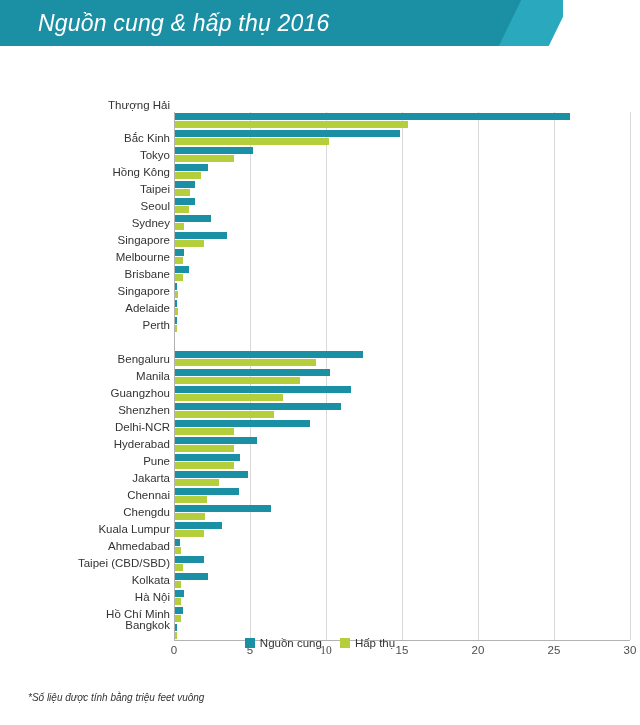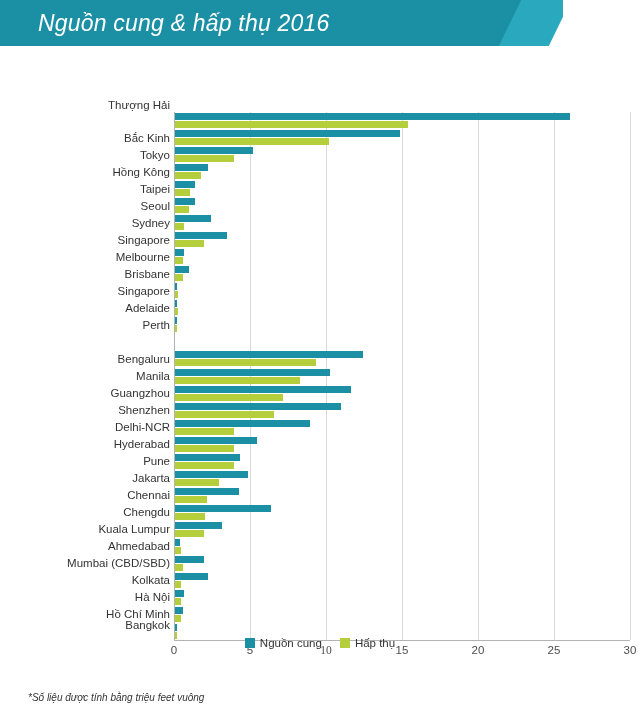--- a/index.html
+++ b/index.html
@@ -260,21 +260,21 @@
     <div class="cat-label" style="top: 340.032px;">Guangzhou</div>
     <div class="cat-label" style="top: 357.065px; margin-left: 23px;">Shenzhen</div>
     <div class="cat-label" style="top: 374.097px;">Delhi-NCR</div>
     <div class="cat-label" style="top: 391.129px; text-align: center;">Hyderabad</div>
     <div class="cat-label" style="top: 408.161px;">Pune</div>
     <div class="cat-label" style="top: 425.194px; margin-left: 7px;">Jakarta</div>
     <div class="cat-label" style="top: 442.226px;">Chennai</div>
     <div class="cat-label" style="top: 459.258px; text-align: right;">Chengdu</div>
     <div class="cat-label" style="top: 476.29px;">Kuala Lumpur</div>
     <div class="cat-label" style="top: 493.323px;">Ahmedabad</div>
-    <div class="cat-label" style="top: 510.355px;">Mumbai (CBD/SBD)</div>
+    <div class="cat-label" style="top: 510.355px;">Taipei (CBD/SBD)</div>
     <div class="cat-label" style="top: 527.387px;">Kolkata</div>
     <div class="cat-label" style="top: 544.419px;">Hà Nội</div>
     <div class="cat-label" style="top: 561.452px;">Hồ Chí Minh</div>
     <div class="cat-label" style="top: 572px; margin-left: 44px;">Bangkok</div>
   </div>
 
 <div class="legend" id="legend"><span class="legend-item"><span class="legend-swatch" style="background: rgb(27, 143, 163);"></span><span>Nguồn cung</span></span><span class="legend-item"><span class="legend-swatch" style="background: rgb(181, 207, 60);"></span><span>Hấp thụ</span></span></div>
 
 <div class="footnote">*Số liệu được tính bằng triệu feet vuông</div>
 

